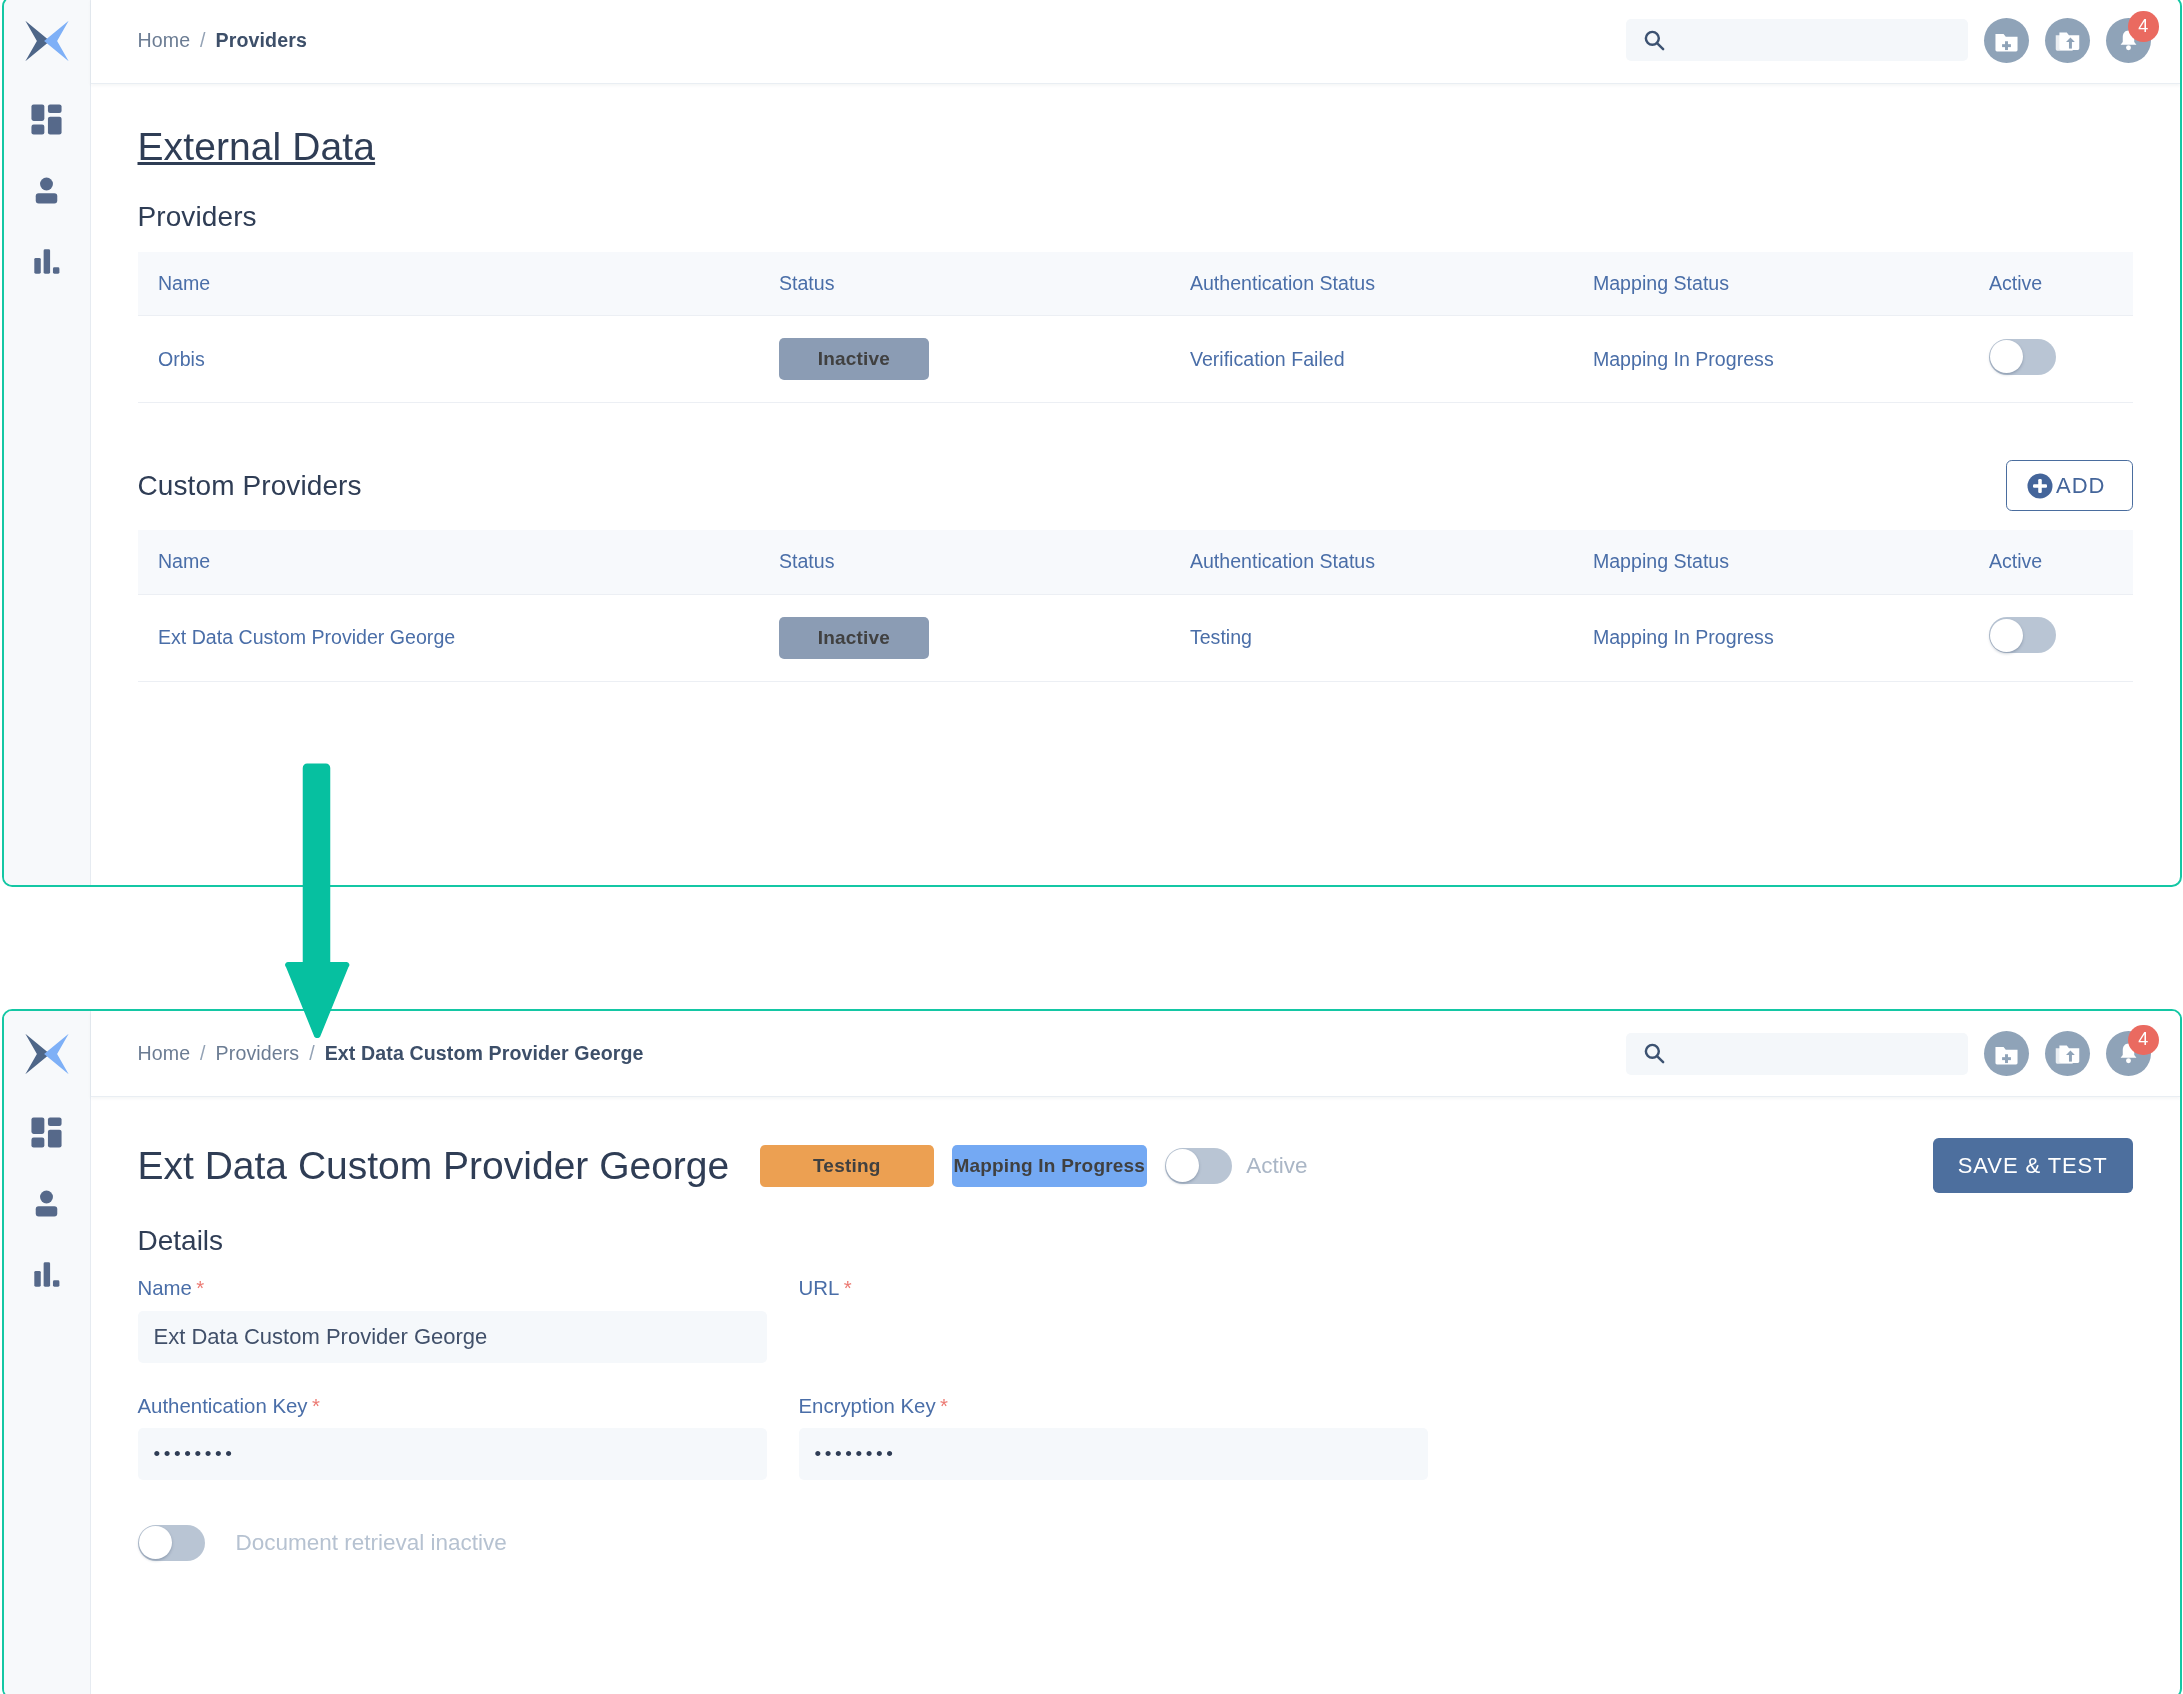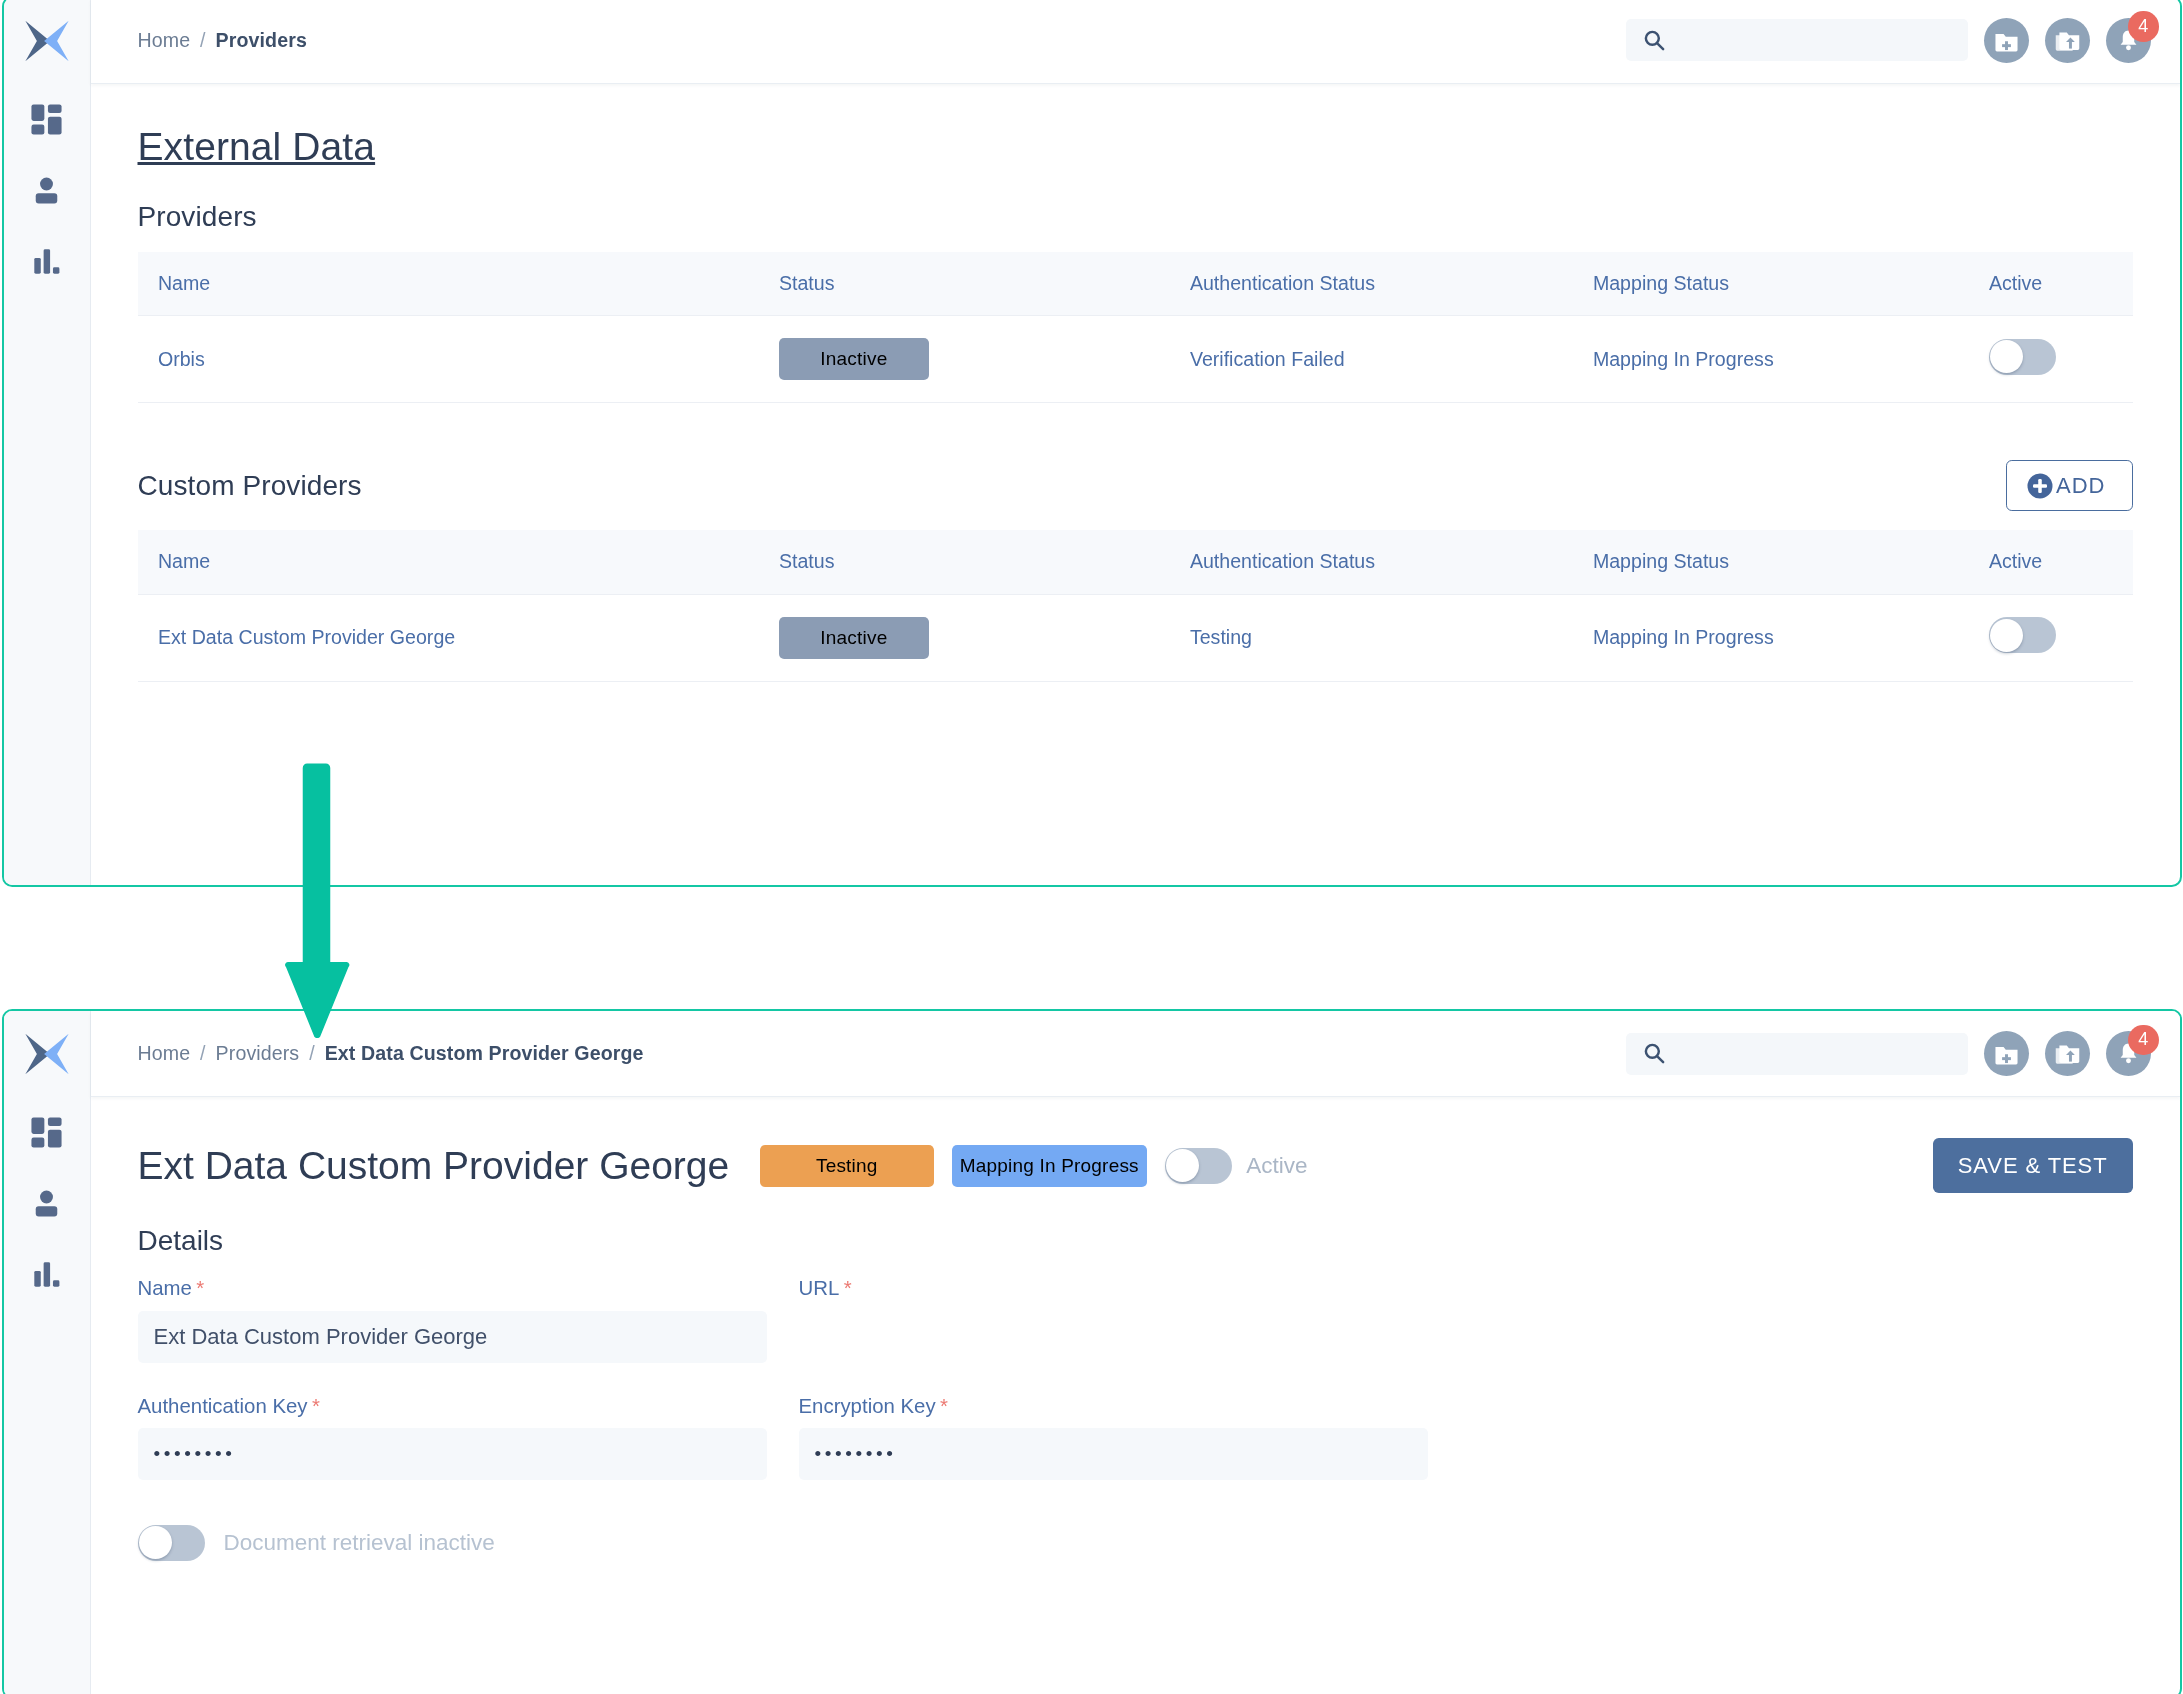--- a/index.html
+++ b/index.html
@@ -112,21 +112,21 @@
   col.c-status { width: 411px; }
   col.c-auth   { width: 403px; }
   col.c-map    { width: 396px; }
   col.c-active { width: auto; }
 
   .link { color: #4a6ea8; cursor: pointer; }
 
   .chip {
     display: inline-flex; align-items: center; justify-content: center;
     min-width: 150px; height: 42px; border-radius: 5.1px;
-    color: #000000; font-size: 19px; font-weight: 400; letter-spacing: 0.2px;
+    color: #404040; font-size: 19px; font-weight: 700; letter-spacing: 0.2px;
     background: #8b9cb4;
   }
   .chip.orange { background: #eca052; min-width: 174px; }
   .chip.blue   { background: #74a9f3; min-width: 195px; }
 
   .toggle {
     width: 67px; height: 36px; border-radius: 18px;
     background: #b9c5d4; position: relative; display: inline-block; cursor: pointer;
   }
   .toggle::after {
@@ -155,21 +155,21 @@
   .field-label { font-size: 20.4px; color: #4a6ea8; margin-bottom: 10.2px; }
   .field-label .req { color: #ec7a73; margin-left: 4.4px; }
   .field-input {
     height: 52px; background: #f5f8fb; border: none; border-radius: 5.1px;
     width: 100%; padding: 0 16px;
     font-size: 22px; color: #41506a; font-family: "Liberation Sans", sans-serif;
     overflow: hidden; white-space: nowrap; text-overflow: clip;
     display: flex; align-items: center;
   }
   .field-input.pw { font-size: 19px; letter-spacing: 3.6px; color: #2f3d55; }
-  .doc-row { display: flex; align-items: center; gap: 19px; margin-top: 45px; }
+  .doc-row { display: flex; align-items: center; gap: 31px; margin-top: 45px; }
   .doc-lbl { font-size: 22.5px; color: #b6c2d1; }
 
   
   .arrow { position: absolute; left: 281px; top: 763px; width: 71px; height: 275px; z-index: 9; }
 </style>
 </head>
 <body>
 
 <div class="stage">
 

